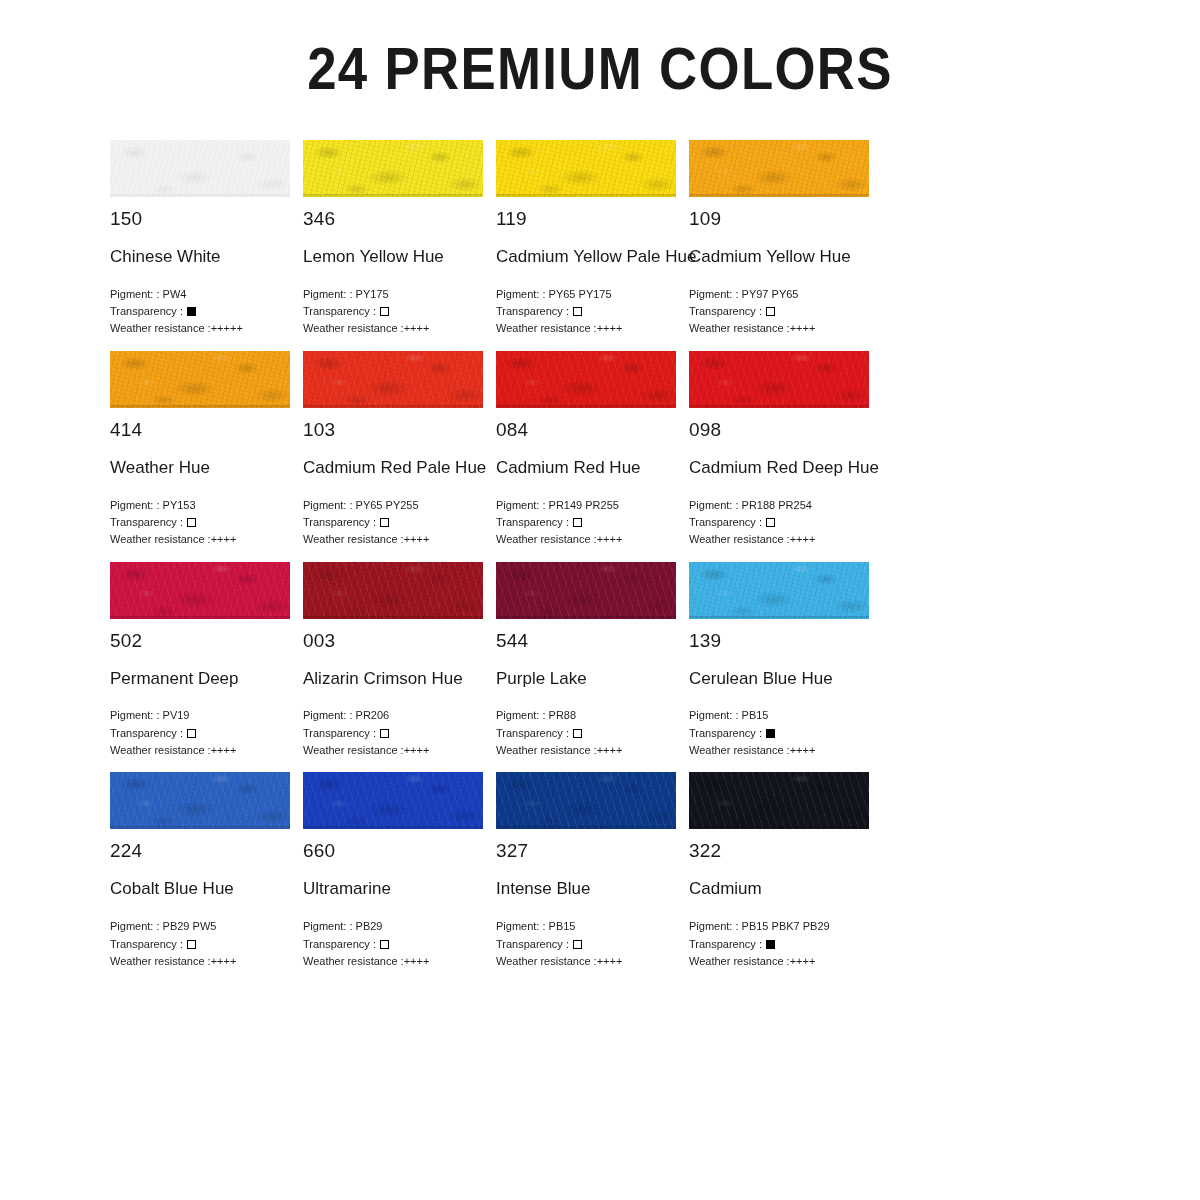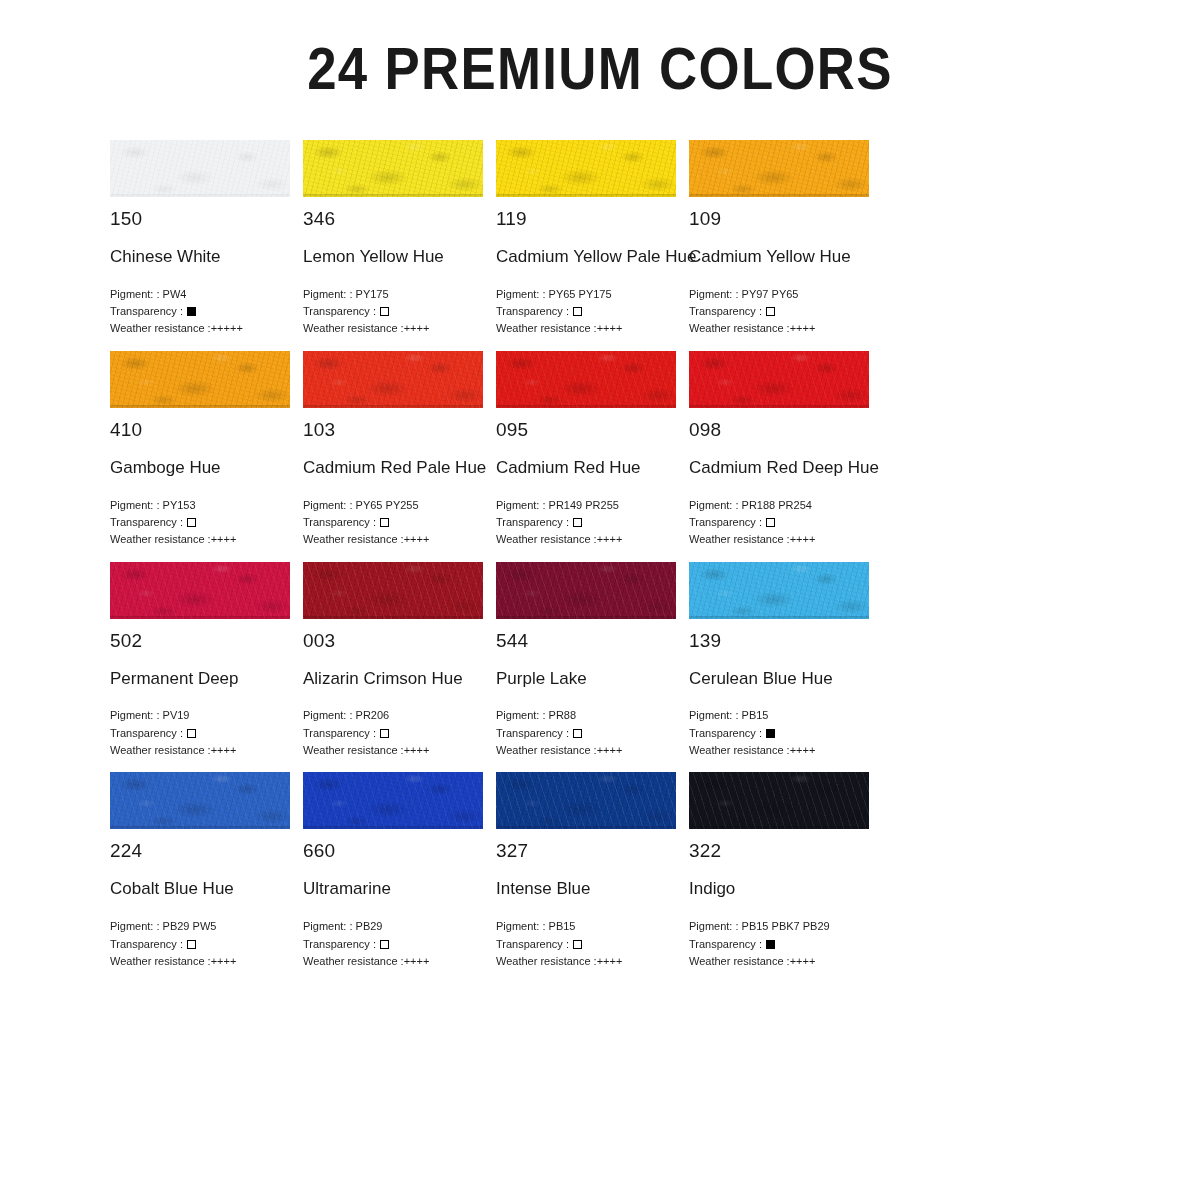--- a/index.html
+++ b/index.html
@@ -181,22 +181,22 @@
           <span class="row"><span>Weather resistance :</span><span>++++</span></span>
         </div>
       </div>
       <div class="cell">
         <div class="swatch">
           <div class="base" style="background: rgb(245, 161, 21);"></div>
           <div class="tex1"></div>
           <div class="tex2"></div>
           <div class="edge"></div>
         </div>
-        <div class="code">410</div>
-        <div class="cname">Gamboge Hue</div>
+        <div class="code">414</div>
+        <div class="cname">Weather Hue</div>
         <div class="meta">
           <span class="row"><span>Pigment: : </span><span>PY153</span></span>
           <span class="row"><span>Transparency : </span><span class="sqhollow"></span></span>
           <span class="row"><span>Weather resistance :</span><span>++++</span></span>
         </div>
       </div>
       <div class="cell">
         <div class="swatch">
           <div class="base" style="background: rgb(232, 48, 29);"></div>
           <div class="tex1"></div>
@@ -211,21 +211,21 @@
           <span class="row"><span>Weather resistance :</span><span>++++</span></span>
         </div>
       </div>
       <div class="cell">
         <div class="swatch">
           <div class="base" style="background: rgb(224, 26, 23);"></div>
           <div class="tex1"></div>
           <div class="tex2"></div>
           <div class="edge"></div>
         </div>
-        <div class="code">095</div>
+        <div class="code">084</div>
         <div class="cname">Cadmium Red Hue</div>
         <div class="meta">
           <span class="row"><span>Pigment: : </span><span>PR149 PR255</span></span>
           <span class="row"><span>Transparency : </span><span class="sqhollow"></span></span>
           <span class="row"><span>Weather resistance :</span><span>++++</span></span>
         </div>
       </div>
       <div class="cell">
         <div class="swatch">
           <div class="base" style="background: rgb(224, 22, 28);"></div>
@@ -347,21 +347,21 @@
         </div>
       </div>
       <div class="cell">
         <div class="swatch dark">
           <div class="base" style="background: rgb(18, 20, 28);"></div>
           <div class="tex1"></div>
           <div class="tex2"></div>
           <div class="edge"></div>
         </div>
         <div class="code">322</div>
-        <div class="cname">Indigo</div>
+        <div class="cname">Cadmium</div>
         <div class="meta">
           <span class="row"><span>Pigment: : </span><span>PB15 PBK7 PB29</span></span>
           <span class="row"><span>Transparency : </span><span class="sqfill"></span></span>
           <span class="row"><span>Weather resistance :</span><span>++++</span></span>
         </div>
       </div>
     </div>
 
 </div>
 

